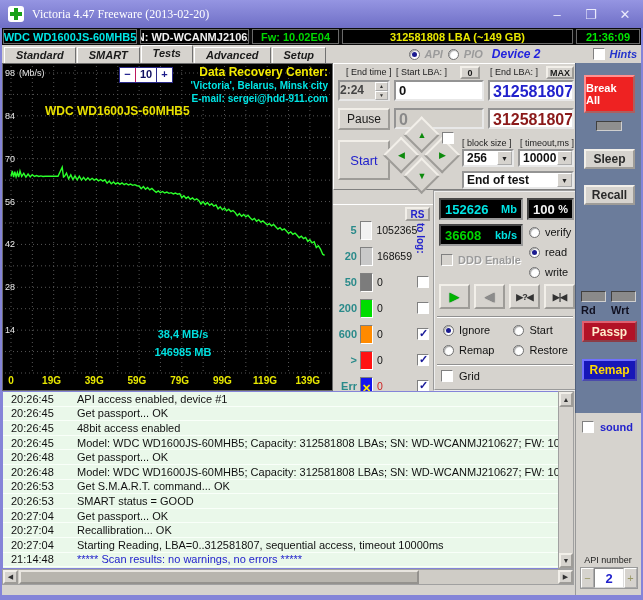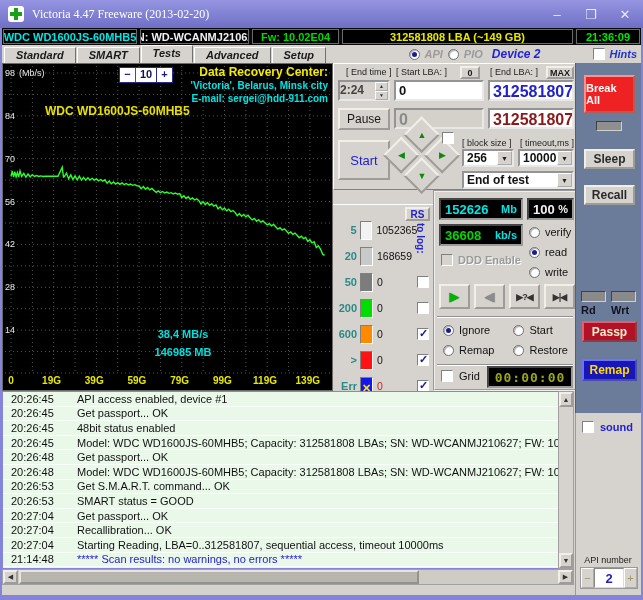--- a/index.html
+++ b/index.html
@@ -398,21 +398,20 @@
         <div class="radioline">
           <span class="radio"></span>
           <span>Restore</span>
         </div>
       </div>
     <div class="abs hr3d" style="left:2px;top:172px;width:136px"></div>
     <span class="abs" style="left:6px;top:178px;display:flex;gap:6px;align-items:center">
       <span class="cb"></span>
       <span style="font-size:11px;color:#111">Grid</span>
     </span>
-    <span class="abs lcd timer" style="left:52px;top:174px;width:86px;height:22px">00:00:00</span>
   </div>
 
   <div class="abs sidebar">
     <span class="abs btn3d breakall">Break All</span>
     <span class="abs led"></span>
     <span class="abs btn3d sbtn2" style="top:86px">Sleep</span>
     <span class="abs btn3d sbtn2" style="top:122px">Recall</span>
     <span class="abs ind" style="left:5px;top:228px"></span>
     <span class="abs ind" style="left:35px;top:228px"></span>
     <span class="abs indlab" style="left:5px;top:241px">Rd</span>
@@ -425,21 +424,21 @@
       <div class="logrow">
         <span class="ltime">20:26:45</span>
         <span class="lmsg">API access enabled, device #1</span>
       </div>
       <div class="logrow">
         <span class="ltime">20:26:45</span>
         <span class="lmsg">Get passport... OK</span>
       </div>
       <div class="logrow">
         <span class="ltime">20:26:45</span>
-        <span class="lmsg">48bit status enabled</span>
+        <span class="lmsg">48bit access enabled</span>
       </div>
       <div class="logrow">
         <span class="ltime">20:26:45</span>
         <span class="lmsg">Model: WDC WD1600JS-60MHB5; Capacity: 312581808 LBAs; SN: WD-WCANMJ210627; FW: 10.02E04</span>
       </div>
       <div class="logrow">
         <span class="ltime">20:26:48</span>
         <span class="lmsg">Get passport... OK</span>
       </div>
       <div class="logrow">

